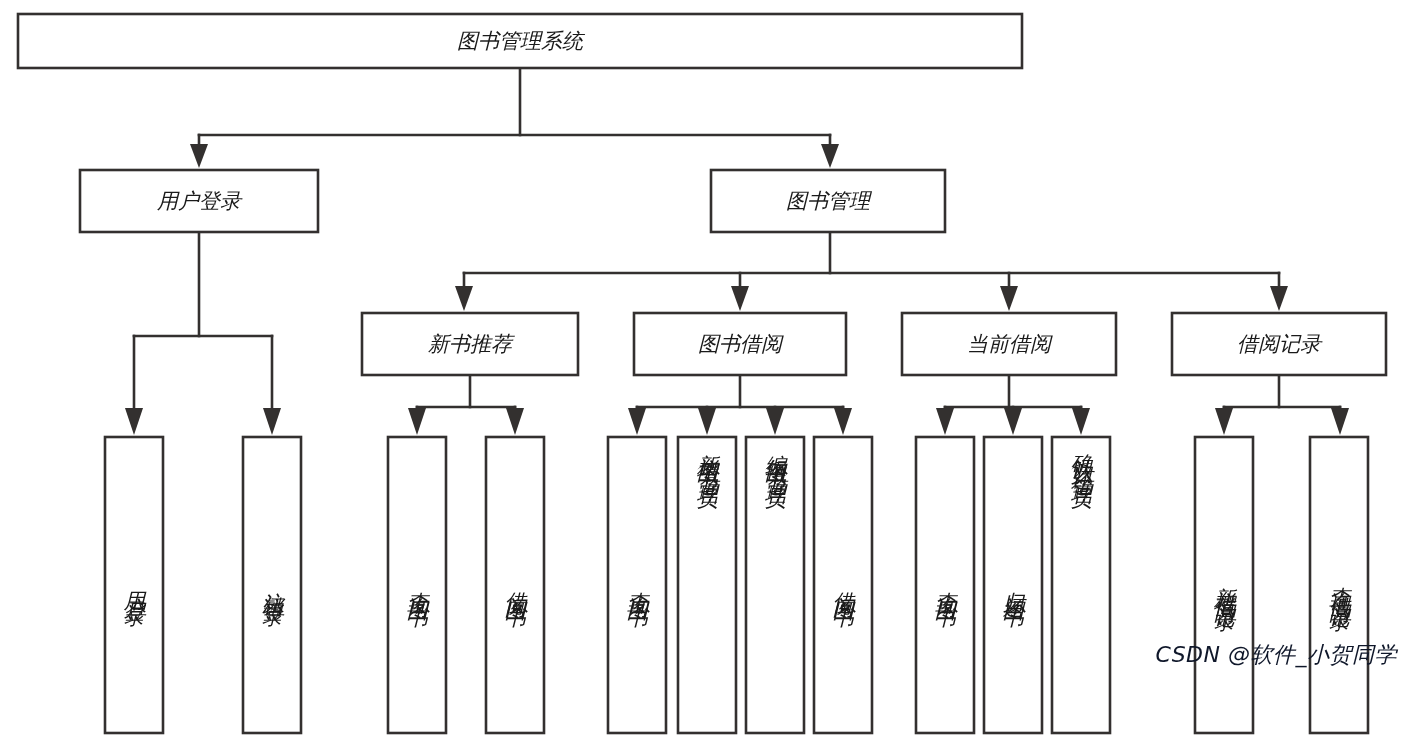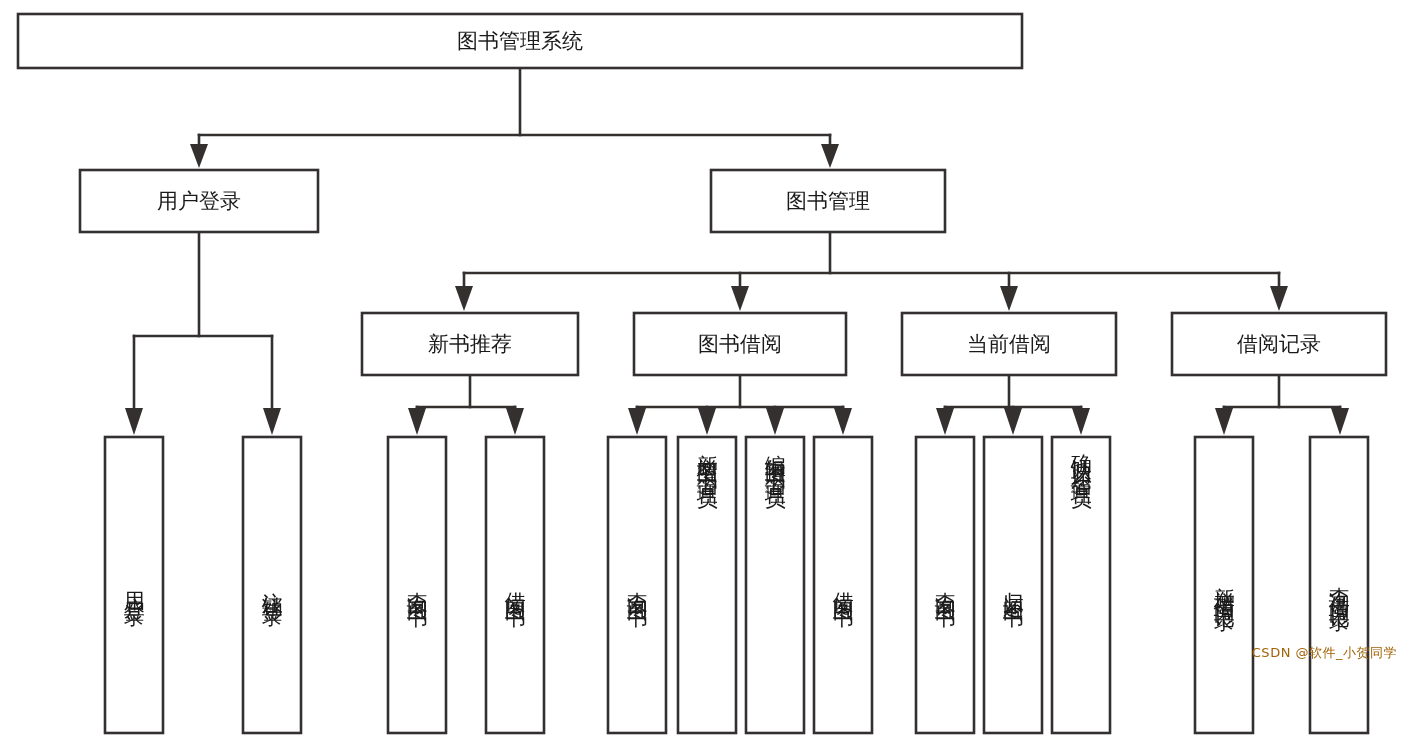--- a/index.html
+++ b/index.html
@@ -11,20 +11,21 @@
     font-family: "DejaVu Sans", "Liberation Sans", sans-serif;
     width: 1405px;
     height: 747px;
     overflow: hidden;
   }
   #diagram-root {
     position: relative;
     width: 1405px;
     height: 670px;
     background: #ffffff;
+    font-style: italic;
   }
   svg#flow-svg {
     position: absolute;
     left: 0;
     top: 0;
     width: 1405px;
     height: 747px;
   }
   .box-rect {
     fill: #ffffff;
@@ -62,24 +63,24 @@
     font-size: 21px;
     line-height: 1.26;
     letter-spacing: 5px;
     color: #1a1a1a;
     white-space: nowrap;
     text-align: center;
   }
   #watermark {
     position: absolute;
     right: 8px;
-    bottom: 8px;
-    font-family: "DejaVu Sans", "Liberation Sans", sans-serif;
-    font-size: 13px;
-    color: #a16207;
+    bottom: 0;
+    font-family: "DejaVu Sans", "Liberation Sans", sans-serif;
+    font-size: 22px;
+    color: #0f172a;
     white-space: nowrap;
     letter-spacing: 0.5px;
   }
 </style>
 </head>
 <body>
 
 <div id="diagram-root">
 
   <svg id="flow-svg" viewBox="0 0 1405 747">

